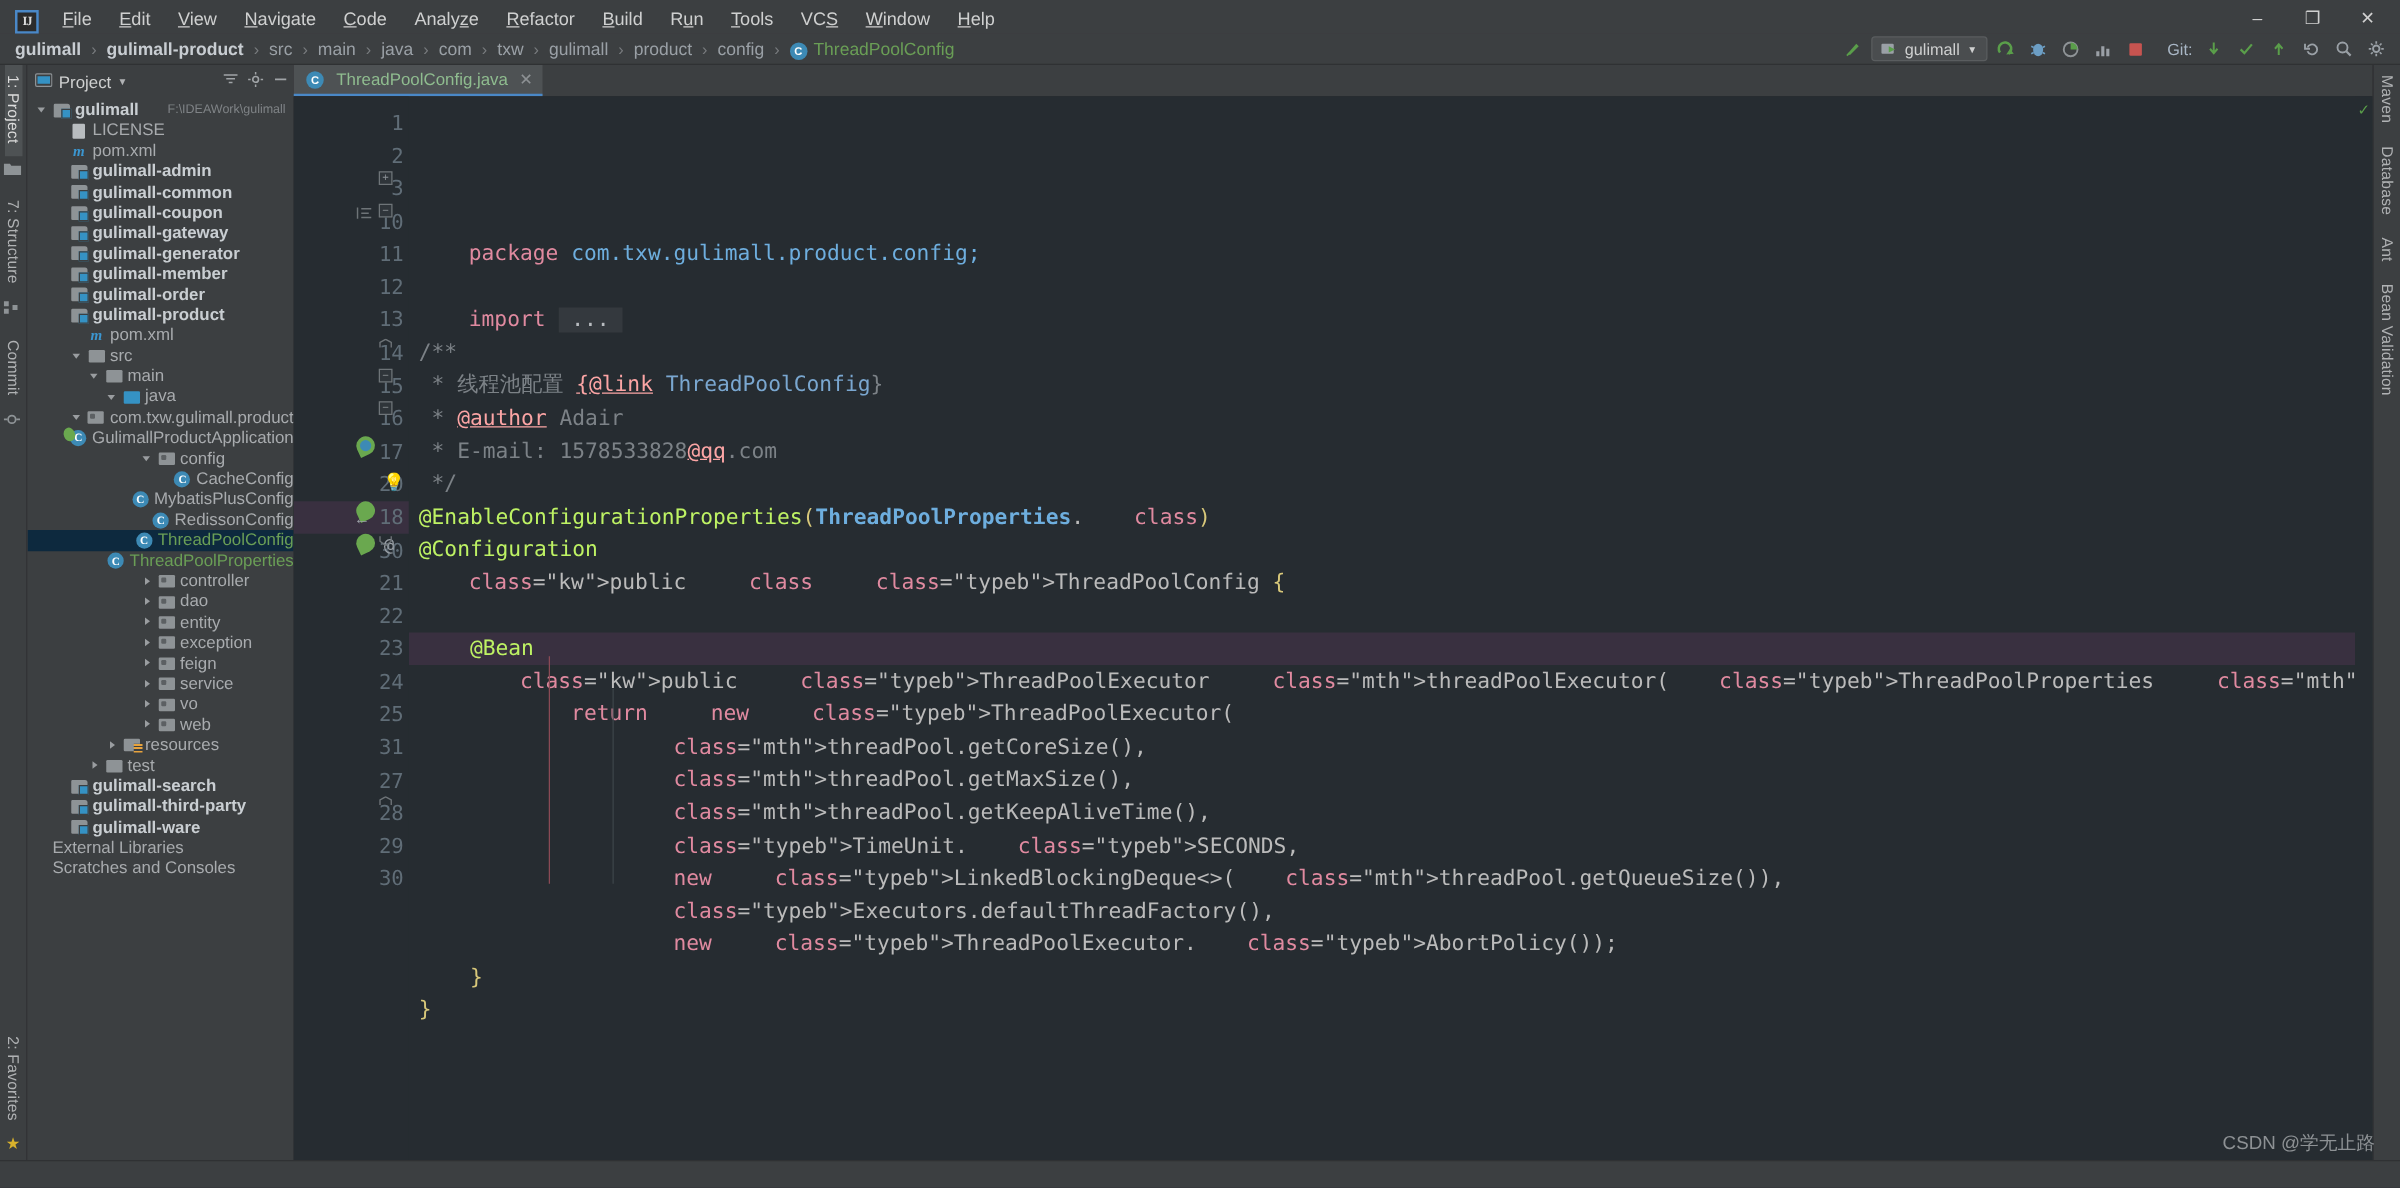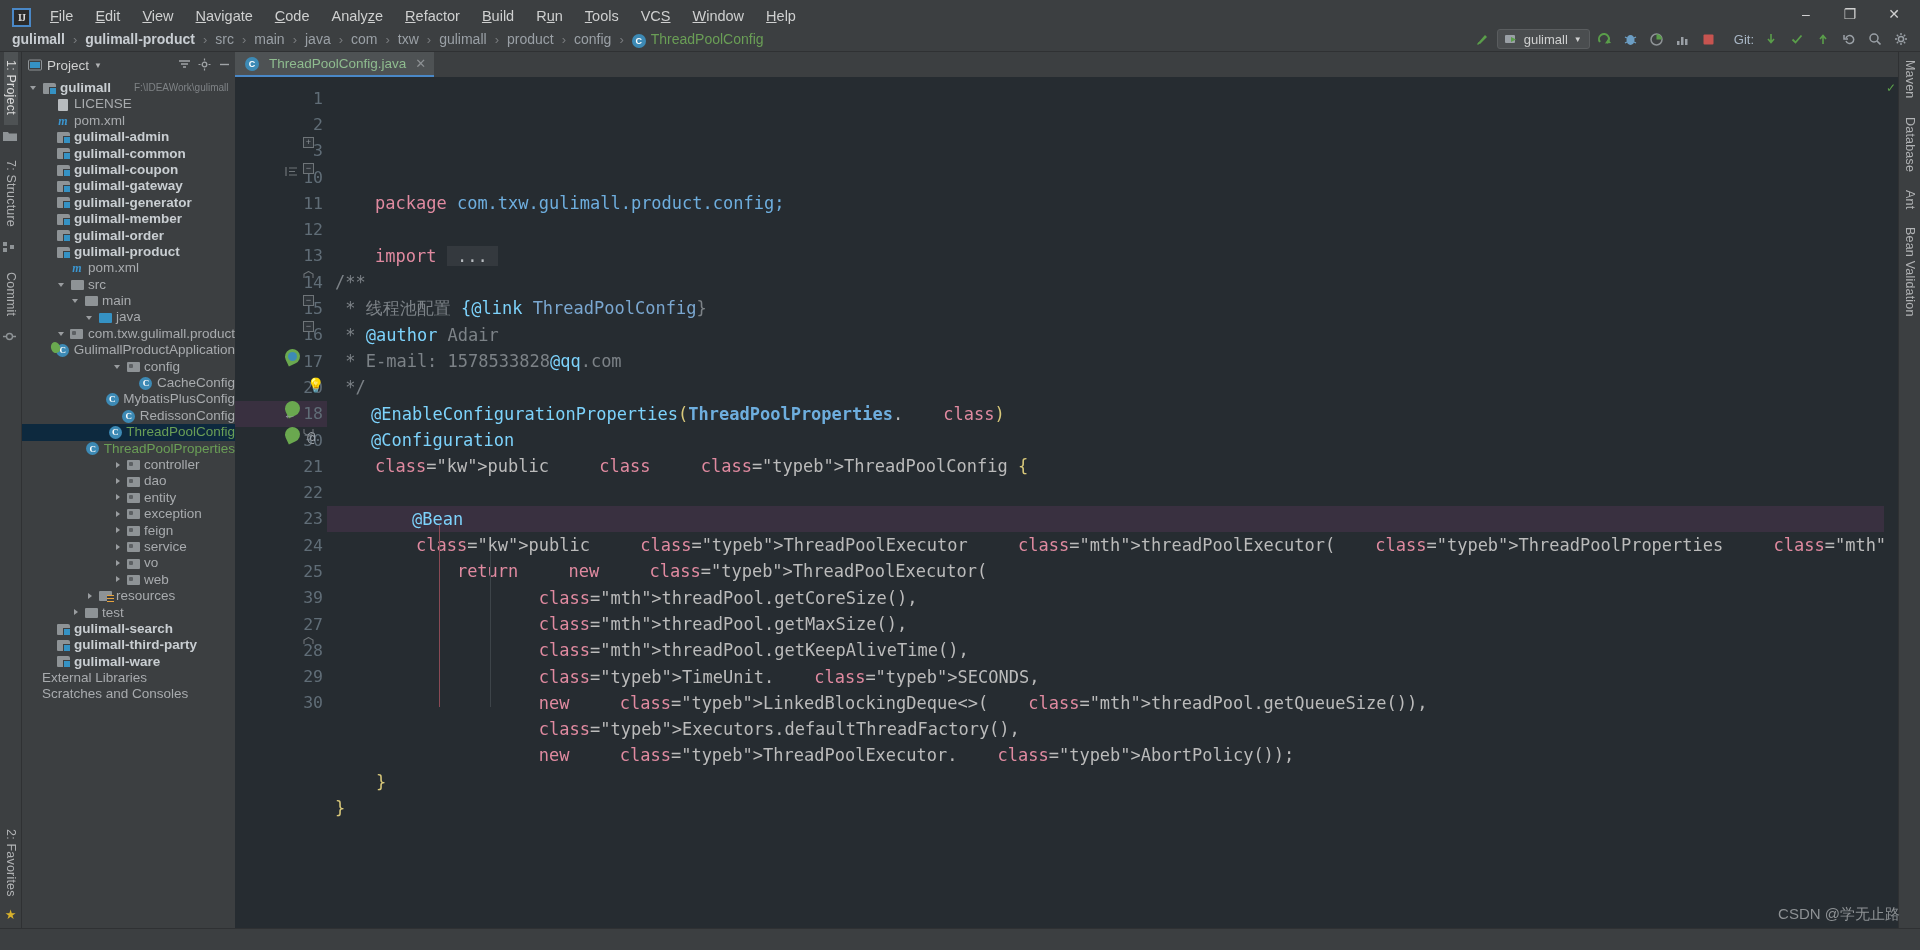--- a/index.html
+++ b/index.html
@@ -111,23 +111,23 @@
   .fold.cap { border:none; background:none; }
 
   .code { flex:1; padding-top:8px; font-family:"DejaVu Sans Mono", monospace; font-size:17px;
           line-height:26.3px; white-space:pre; position:relative; overflow:hidden; }
   .cline { height:26.3px; padding-left:8px; }
   .cline.cur { background:#393040; }
 
   .kw   { color:#e08aa0;margin-left:40px; }
   .type { color:#6eaede; }
   .typeb{ color:#6eaede; font-weight:bold; }
-  .ann  { color:#7dd3fc;margin-left:36px; }
+  .ann  { color:#bef264; }
   .cmt  { color:#7c8287; }
-  .cmtt { color:#7dd3fc; }
+  .cmtt { color:#fca5a5;text-decoration:underline; }
   .lnk  { color:#7aa7d0; }
   .brc  { color:#d8c87a; }
 
   .indent-guide { position:absolute; width:1px; background:#3d4449; }
   .indent-guide.red { background:#8a4a55; }
 
   
   .marker-strip { width:14px; flex:0 0 14px; background:#262c31; position:relative; }
   .checkmark { position:absolute; top:4px; right:2px; color:#5a9e4a; font-size:12px; }
 
@@ -694,21 +694,21 @@
           <div class="gline">
             <span class="num">23</span>
           </div>
           <div class="gline">
             <span class="num">24</span>
           </div>
           <div class="gline">
             <span class="num">25</span>
           </div>
           <div class="gline">
-            <span class="num">39</span>
+            <span class="num">31</span>
           </div>
           <div class="gline">
             <span class="num">27</span>
           </div>
           <div class="gline">
             <span class="num">28</span>
           </div>
           <div class="gline">
             <span class="num">29</span>
           </div>

